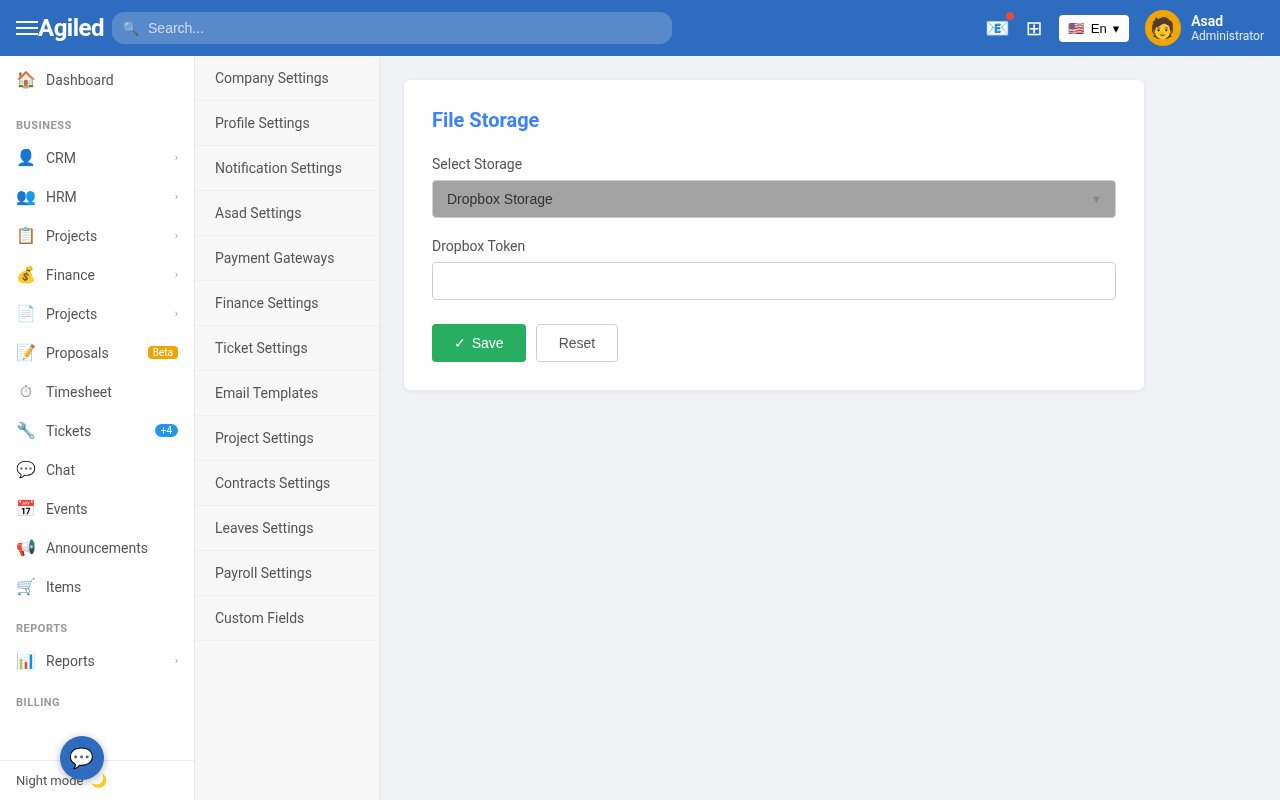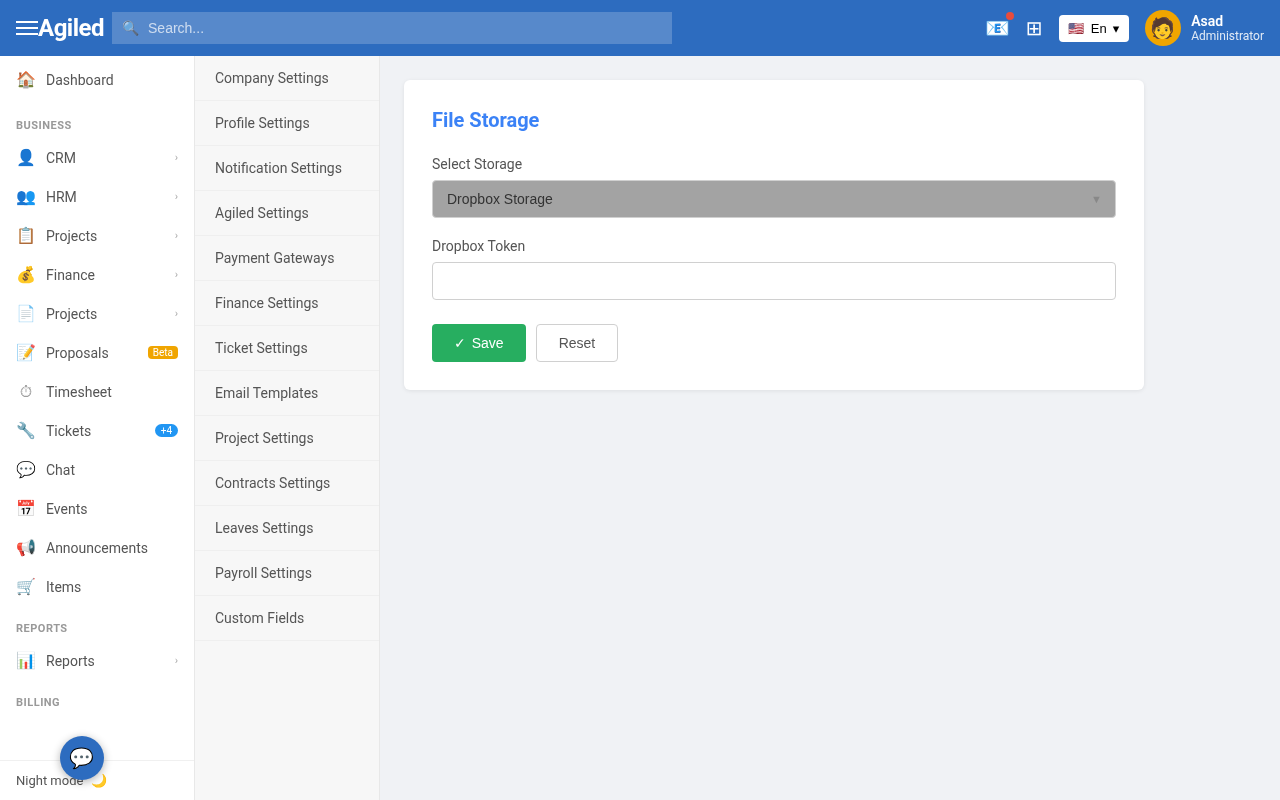--- a/index.html
+++ b/index.html
@@ -13,21 +13,21 @@
       align-items: center;
       padding: 0 16px;
       flex-shrink: 0;
       z-index: 100;
     }
     .header-menu-icon { color: white; font-size: 20px; cursor: pointer; display: flex; flex-direction: column; gap: 4px; }
     .header-menu-icon span { display: block; width: 22px; height: 2px; background: white; }
     .header-logo { color: white; font-size: 24px; font-weight: 700; letter-spacing: -0.5px; margin-right: 8px; }
     .search-wrapper { position: relative; flex: 1; max-width: 560px; }
     .search-wrapper::before { content: '🔍'; position: absolute; left: 10px; top: 50%; transform: translateY(-50%); font-size: 14px; opacity: 0.7; }
-    .search-wrapper input { width: 100%; background: rgba(255,255,255,0.2); border: none; border-radius: 0; padding: 8px 16px 8px 36px; color: white; font-size: 14px; outline: none; }
+    .search-wrapper input { width: 100%; background: rgba(255,255,255,0.2); border: none; border-radius: 12px; padding: 8px 16px 8px 36px; color: white; font-size: 14px; outline: none; }
     .search-wrapper input::placeholder { color: rgba(255,255,255,0.7); }
     .header-right { margin-left: auto; display: flex; align-items: center; gap: 16px; }
     .header-icon { color: white; font-size: 20px; cursor: pointer; position: relative; }
     .notification-badge { position: absolute; top: -4px; right: -4px; background: #e74c3c; border-radius: 50%; width: 8px; height: 8px; }
     .lang-btn { background: white; border: none; border-radius: 4px; padding: 6px 10px; display: flex; align-items: center; gap: 6px; cursor: pointer; font-size: 13px; font-weight: 500; }
     .user-info { display: flex; align-items: center; gap: 10px; color: white; cursor: pointer; }
     .user-avatar { width: 36px; height: 36px; border-radius: 50%; background: #f0a500; display: flex; align-items: center; justify-content: center; font-size: 20px; }
     .user-name { font-weight: 600; font-size: 14px; }
     .user-role { font-size: 12px; opacity: 0.85; }
 
@@ -271,21 +271,21 @@
     <div class="night-mode-section">
       <span>Night mode</span>
       <span>🌙</span>
     </div>
   </div>
 
   <div class="mid-sidebar">
     <div class="mid-sidebar-item">Company Settings</div>
     <div class="mid-sidebar-item">Profile Settings</div>
     <div class="mid-sidebar-item">Notification Settings</div>
-    <div class="mid-sidebar-item">Agiled Settings</div>
+    <div class="mid-sidebar-item">Asad Settings</div>
     <div class="mid-sidebar-item">Payment Gateways</div>
     <div class="mid-sidebar-item">Finance Settings</div>
     <div class="mid-sidebar-item">Ticket Settings</div>
     <div class="mid-sidebar-item">Email Templates</div>
     <div class="mid-sidebar-item">Project Settings</div>
     <div class="mid-sidebar-item">Contracts Settings</div>
     <div class="mid-sidebar-item">Leaves Settings</div>
     <div class="mid-sidebar-item">Payroll Settings</div>
     <div class="mid-sidebar-item">Custom Fields</div>
   </div>

